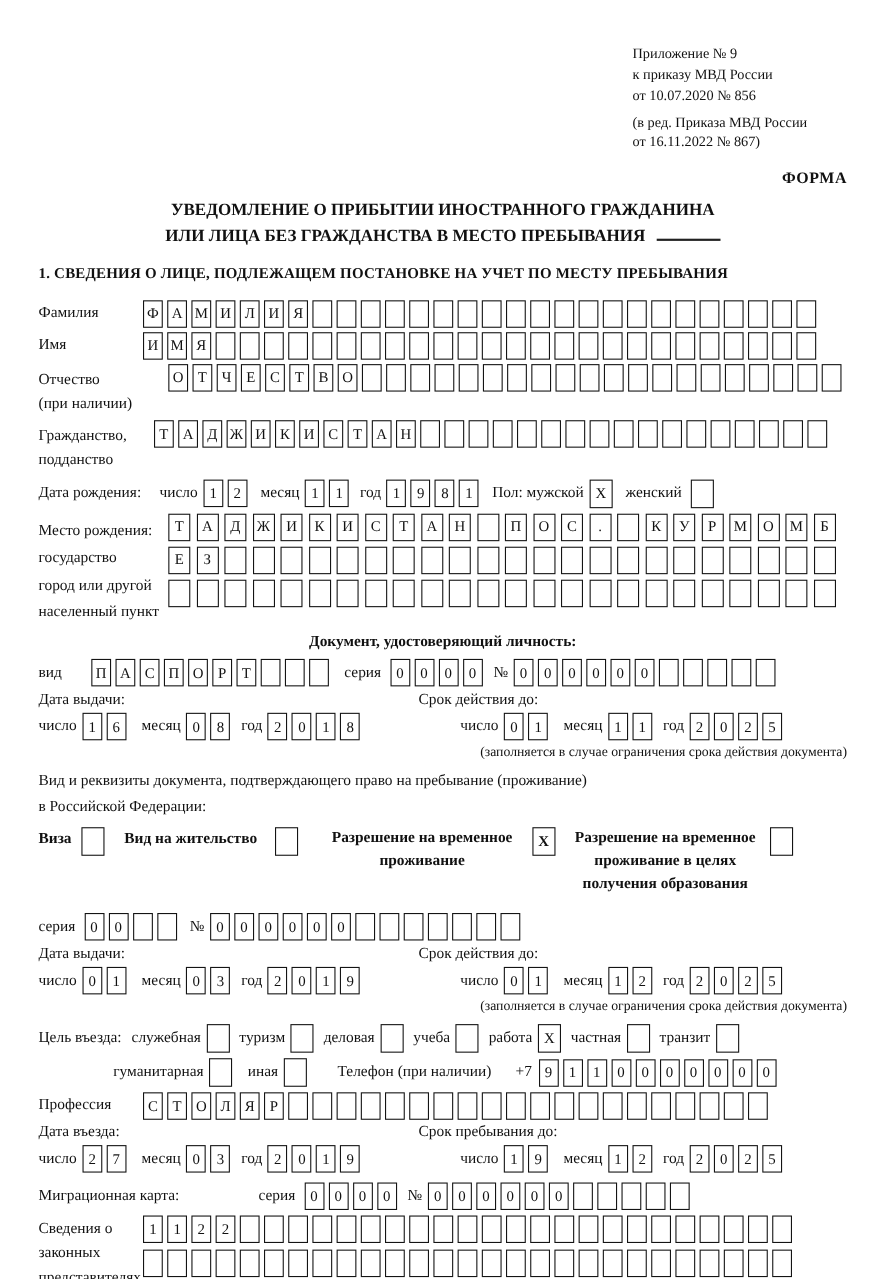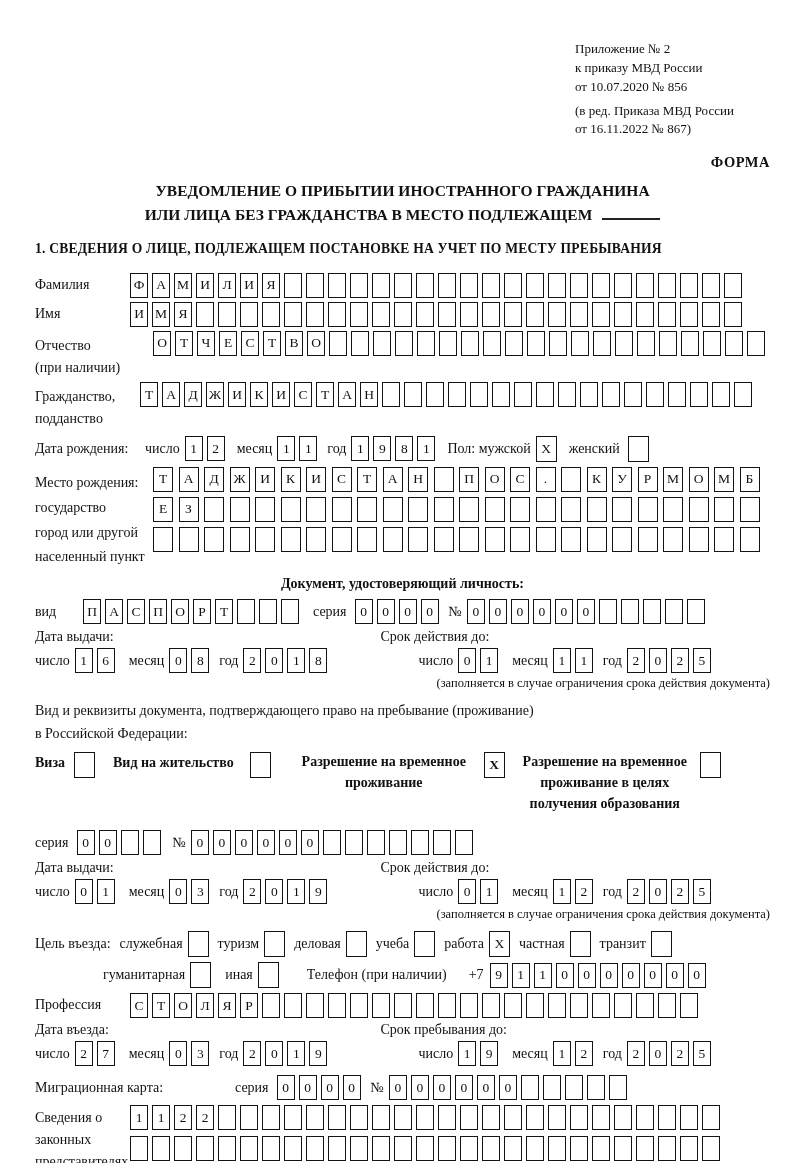--- a/index.html
+++ b/index.html
@@ -70,33 +70,33 @@
   .rep { display: flex; align-items: flex-start; margin-top: 2px; }
   .rep-lbls { width: 95px; flex-shrink: 0; line-height: 1.58; padding-top: 2px; }
   .rep-rows .boxes { margin-bottom: 6px; }
 </style>
 </head>
 <body>
 
 <div class="page">
 
   <div class="appendix">
-    <div>Приложение № 2</div>
+    <div>Приложение № 9</div>
     <div>к приказу МВД России</div>
     <div>от 10.07.2020 № 856</div>
     <div class="edition">
       <div>(в ред. Приказа МВД России</div>
       <div>от 16.11.2022 № 867)</div>
     </div>
   </div>
   <div class="forma">ФОРМА</div>
 
   <div class="title">
     <div>УВЕДОМЛЕНИЕ О ПРИБЫТИИ ИНОСТРАННОГО ГРАЖДАНИНА</div>
-    <div><span>ИЛИ ЛИЦА БЕЗ ГРАЖДАНСТВА В МЕСТО ПОДЛЕЖАЩЕМ</span><span class="blank"></span></div>
+    <div><span>ИЛИ ЛИЦА БЕЗ ГРАЖДАНСТВА В МЕСТО ПРЕБЫВАНИЯ</span><span class="blank"></span></div>
   </div>
 
   <div class="sec">1. СВЕДЕНИЯ О ЛИЦЕ, ПОДЛЕЖАЩЕМ ПОСТАНОВКЕ НА УЧЕТ ПО МЕСТУ ПРЕБЫВАНИЯ</div>
 
   <div class="row">
     <span class="lbl w95">Фамилия</span>
     <span class="boxes">
         <span class="cell">Ф</span>
         <span class="cell">А</span>
         <span class="cell">М</span>

